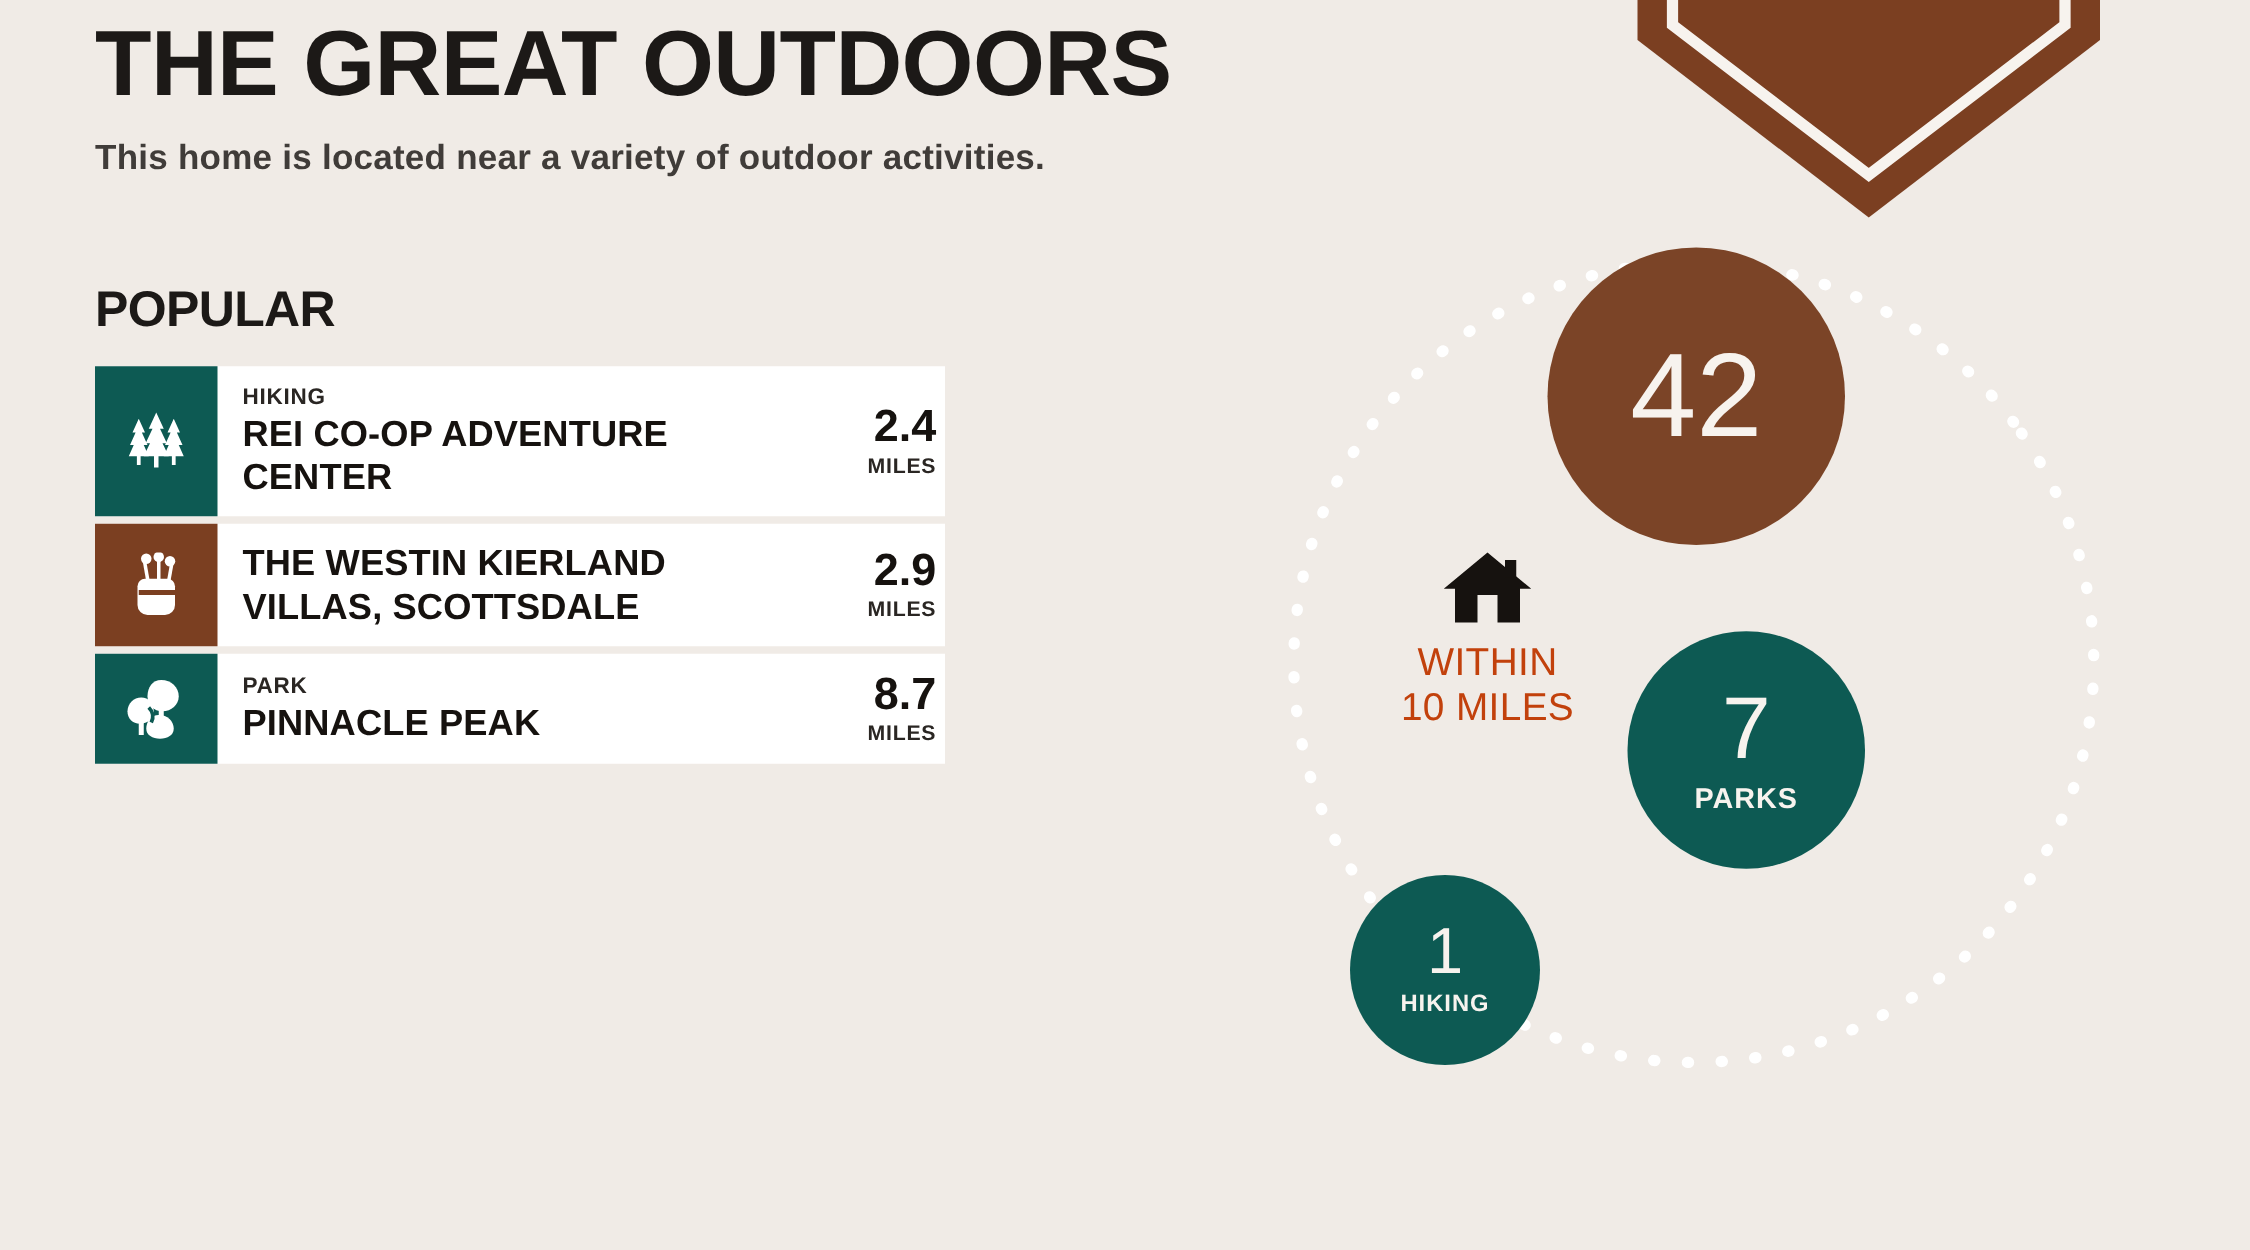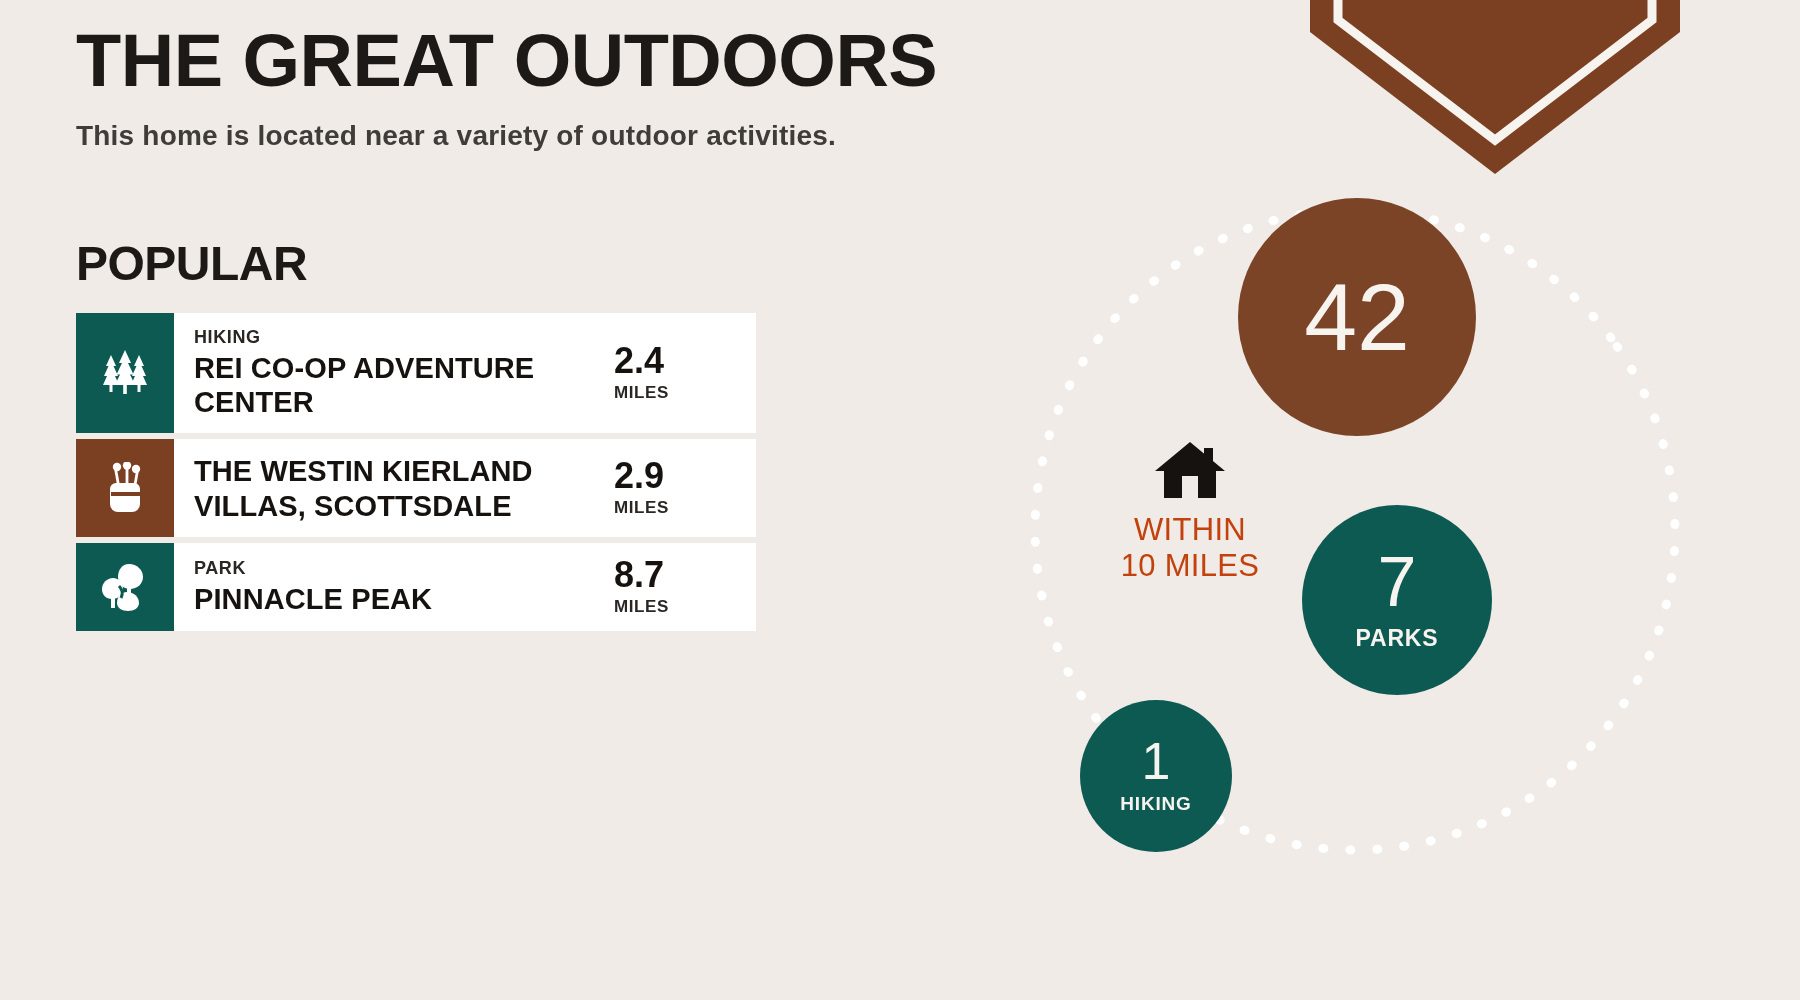--- a/index.html
+++ b/index.html
@@ -22,41 +22,41 @@
 
   
   .left-col {
     position: absolute;
     left: 76px;
     top: 0;
     width: 880px;
   }
   .main-title {
     margin: 0;
-    padding-top: 24px;
+    padding-top: 14px;
     font-size: 74px;
     line-height: 1.0;
     font-weight: bold;
     letter-spacing: -0.5px;
     color: #1C1917;
     font-family: "Liberation Sans", sans-serif;
   }
   .subtitle {
     margin: 0;
     padding-top: 22px;
     font-size: 28px;
     color: #403C39;
     letter-spacing: 0.2px;
     font-weight: bold;
   }
   .section-title {
     margin: 0;
     padding-top: 84px;
     padding-bottom: 22px;
-    font-size: 48px;
+    font-size: 40px;
     font-weight: bold;
     letter-spacing: -0.5px;
     color: #1C1917;
   }
 
   
   .poi-list {
     width: 680px;
     display: flex;
     flex-direction: column;
@@ -95,23 +95,24 @@
   .poi-name {
     font-size: 29px;
     font-weight: bold;
     letter-spacing: 0.1px;
     color: #16120F;
     line-height: 1.2;
     padding-top: 2px;
   }
   .poi-dist {
     flex: 0 0 120px;
-    padding-right: 22px;
-    display: flex;
-    flex-direction: column;
+    padding-right: 7px;
+    display: flex;
+    flex-direction: column;
+    align-items: flex-end;
     justify-content: center;
   }
   .poi-dist-num {
     font-size: 36px;
     font-weight: bold;
     color: #16120F;
     line-height: 1.0;
   }
   .poi-dist-unit {
     font-size: 17px;

